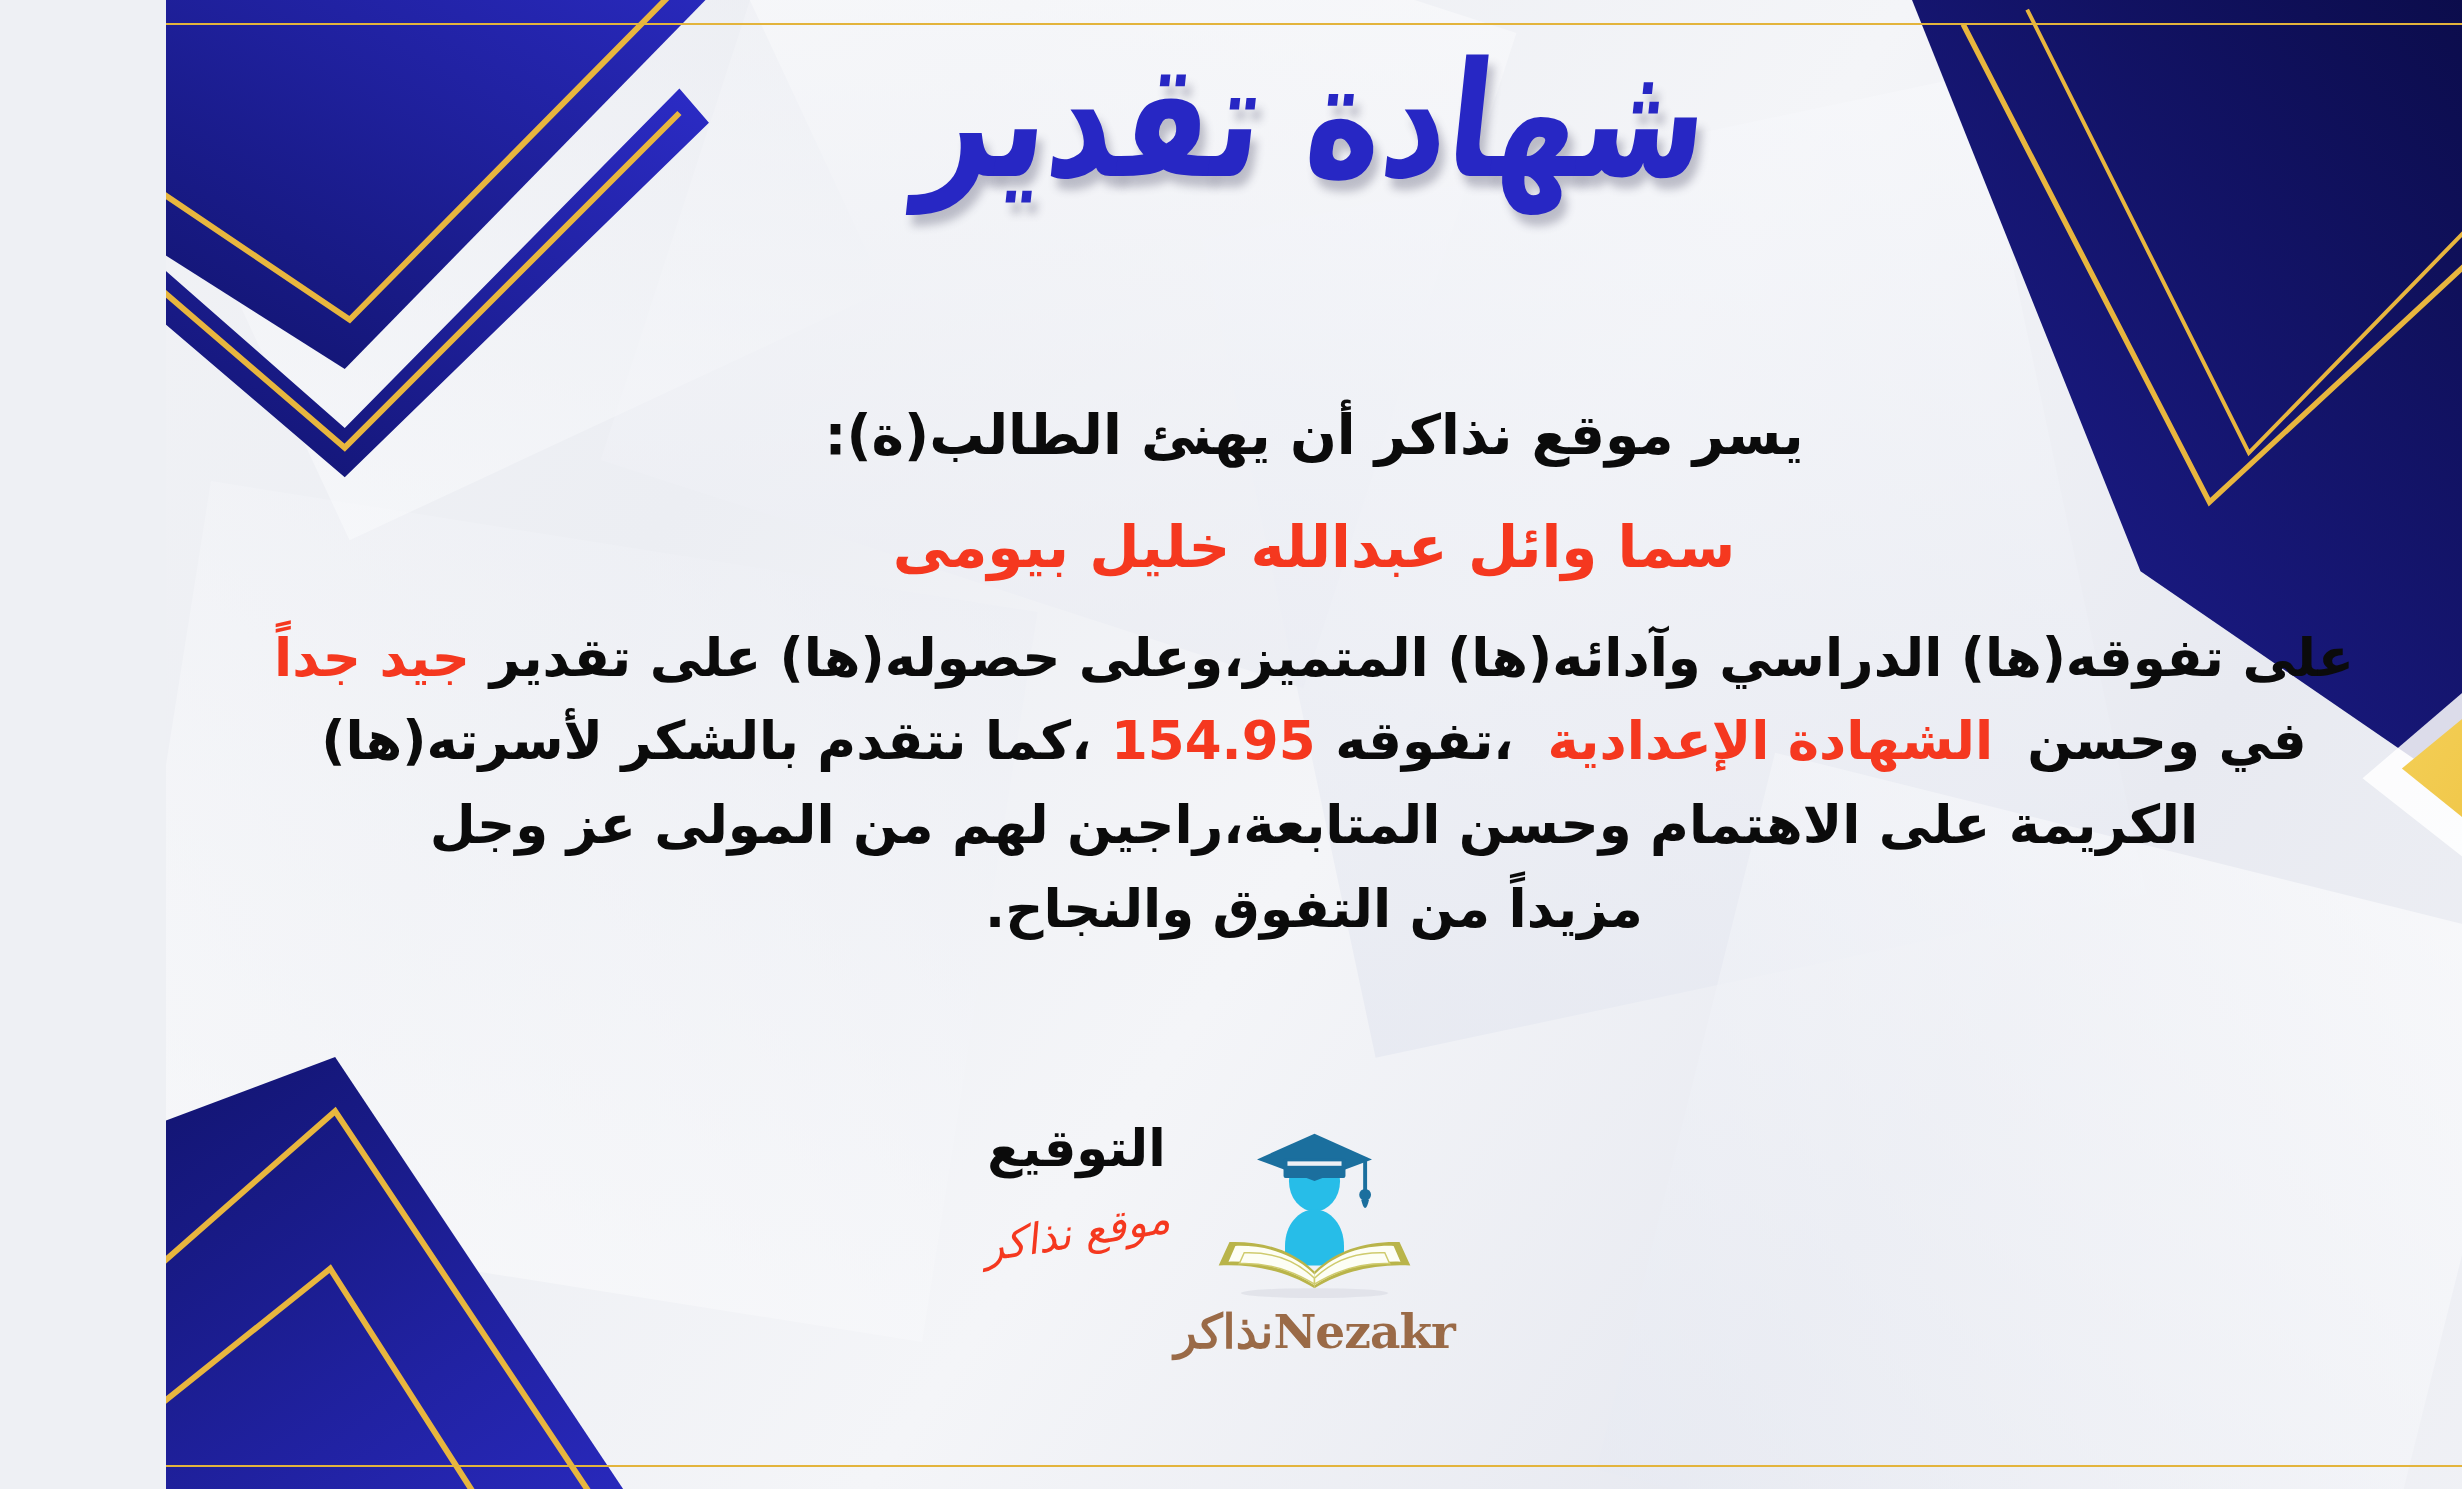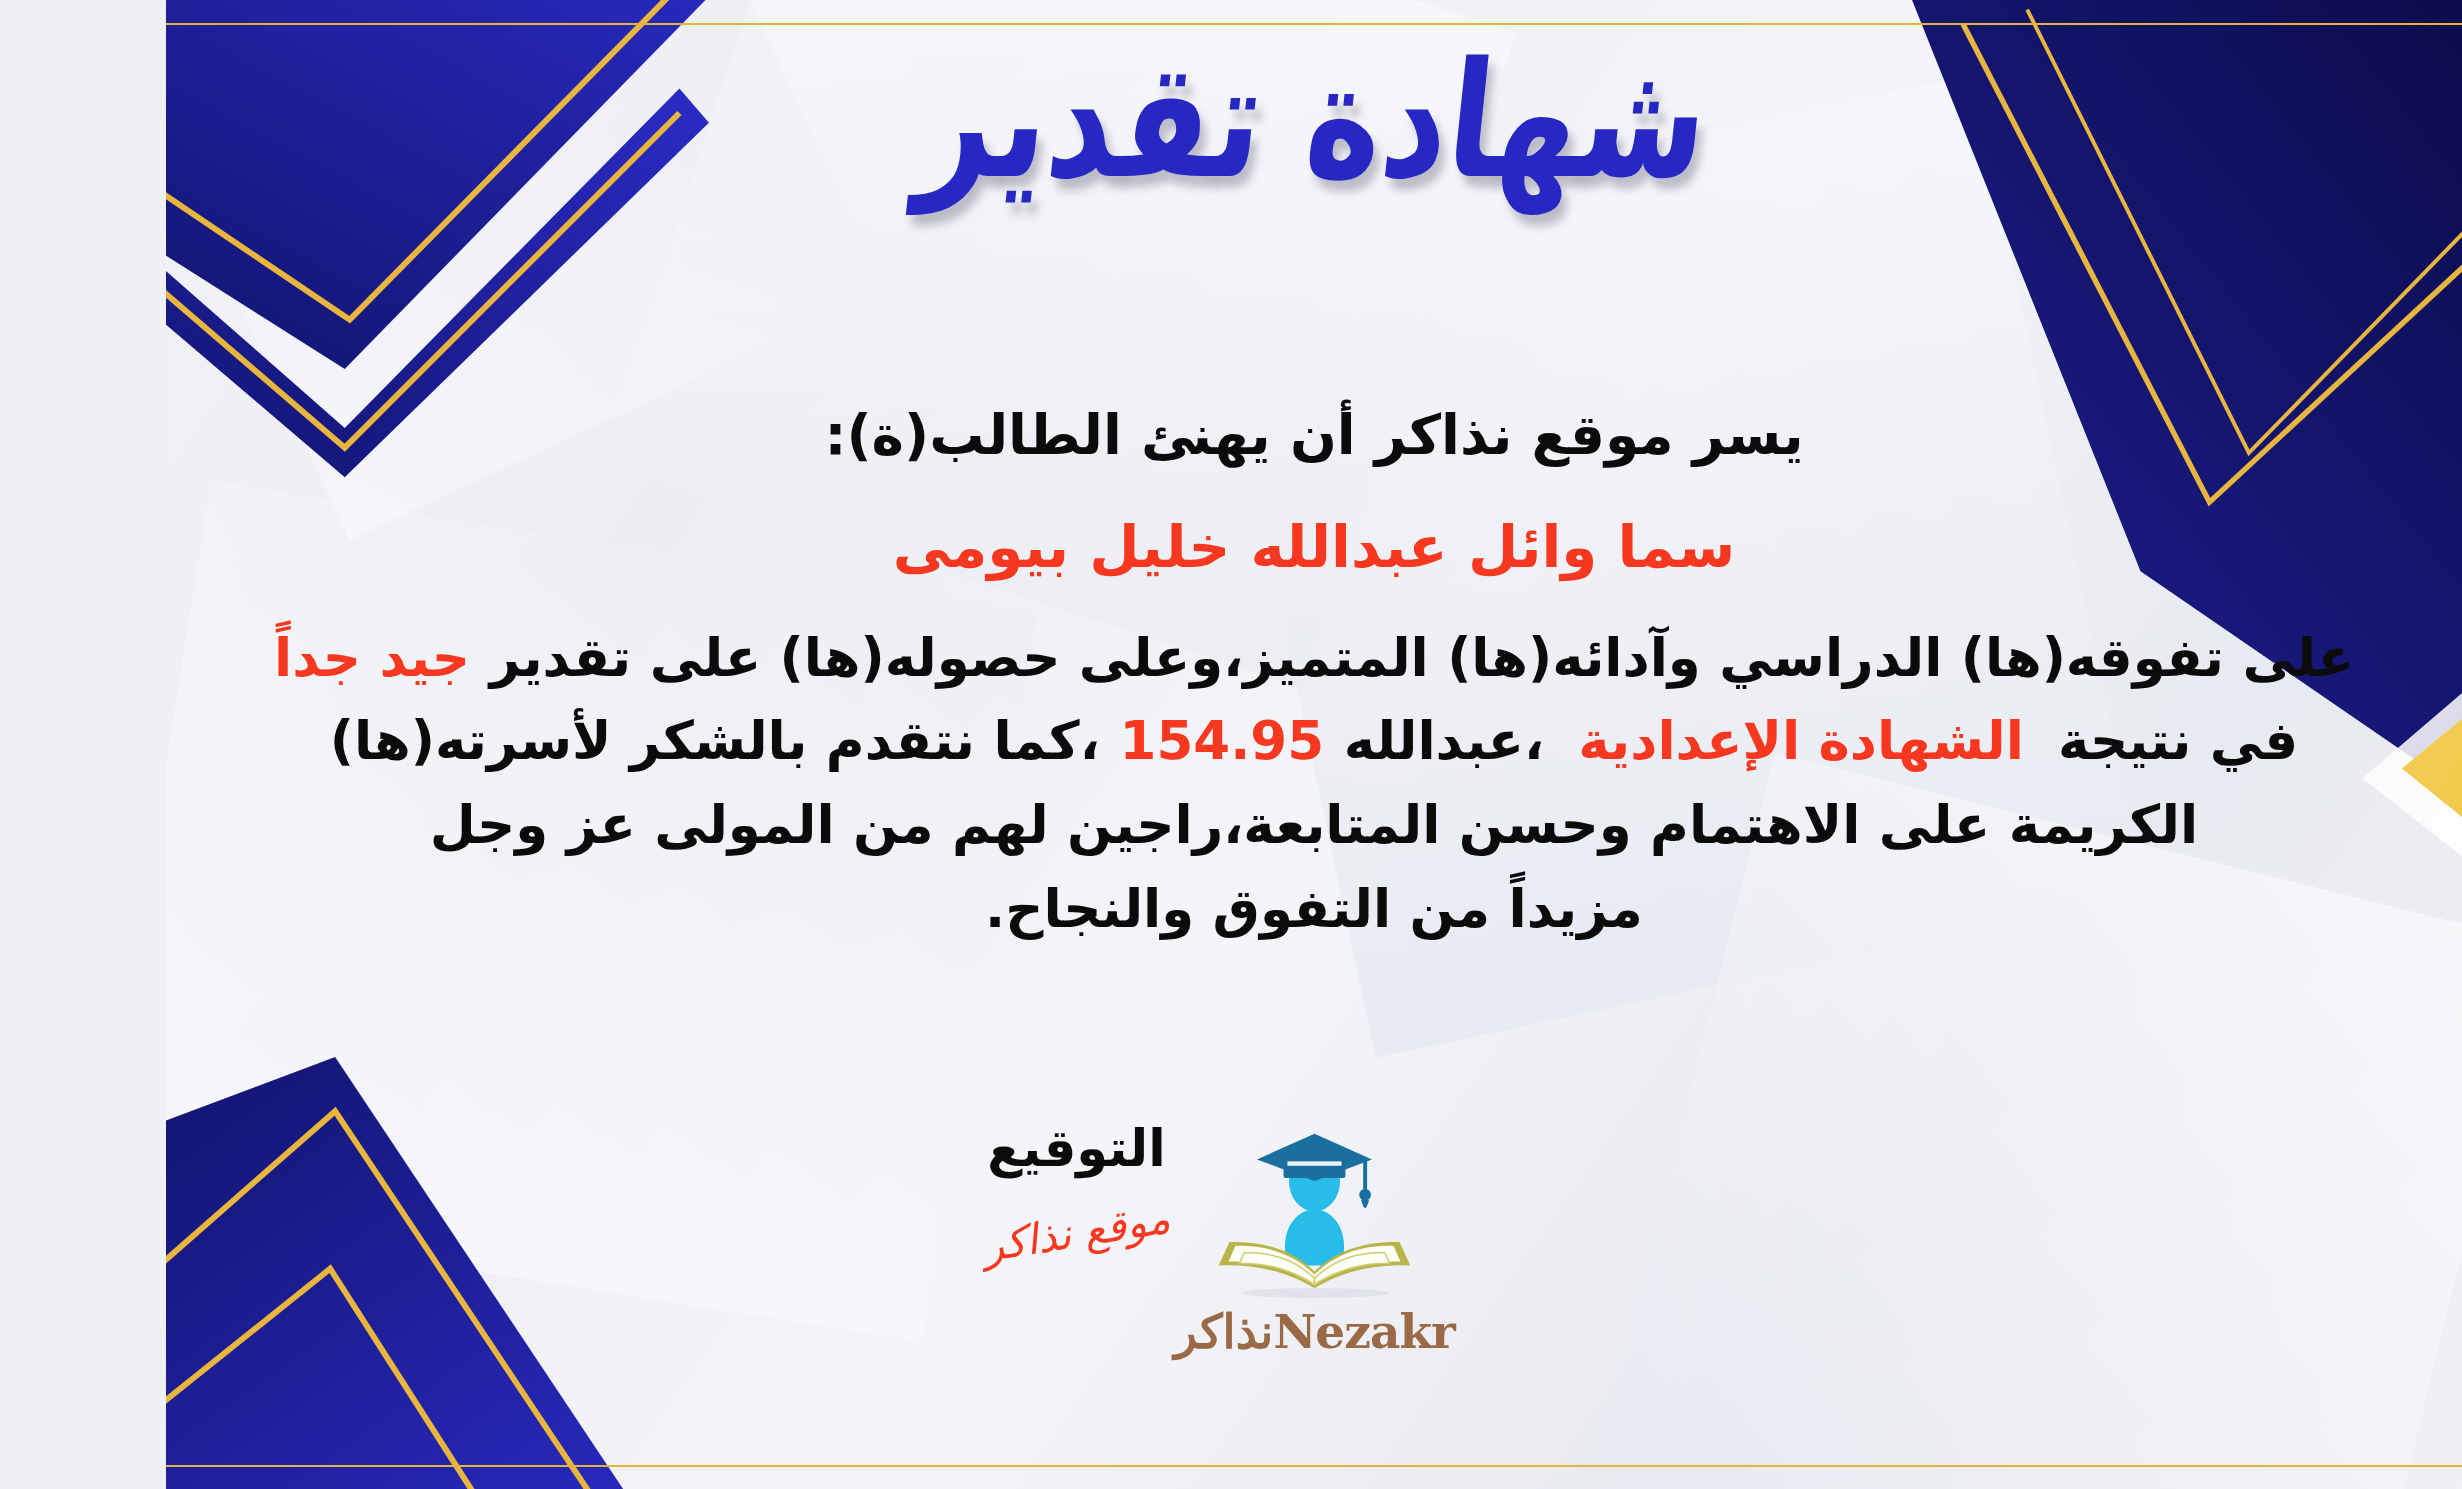--- a/index.html
+++ b/index.html
@@ -165,21 +165,21 @@
   </div>
 
   <div class="body">
 
     <p class="ln l-intro">يسر موقع نذاكر أن يهنئ الطالب(ة):</p>
 
     <p class="ln l-name">سما وائل عبدالله خليل بيومى</p>
 
     <p class="ln"><span>على تفوقه(ها) الدراسي وآدائه(ها) المتميز،وعلى حصوله(ها) على تقدير</span><span class="sp-s"></span><span class="hl">جيد جداً</span></p>
 
-    <p class="ln"><span>في نتيجة</span><span class="sp"></span><span class="hl">الشهادة الإعدادية</span><span class="sp"></span><span>،عبدالله</span><span class="sp-s"></span><span class="hl">154.95</span><span class="sp-s"></span><span>،كما نتقدم بالشكر لأسرته(ها)</span></p>
+    <p class="ln"><span>في وحسن</span><span class="sp"></span><span class="hl">الشهادة الإعدادية</span><span class="sp"></span><span>،تفوقه</span><span class="sp-s"></span><span class="hl">154.95</span><span class="sp-s"></span><span>،كما نتقدم بالشكر لأسرته(ها)</span></p>
 
     <p class="ln">الكريمة على الاهتمام وحسن المتابعة،راجين لهم من المولى عز وجل</p>
 
     <p class="ln">مزيداً من التفوق والنجاح.</p>
   </div>
 
   <div class="sig">
     <div class="sig-label">التوقيع</div>
     <div class="sig-hand">موقع نذاكر</div>
   </div>

